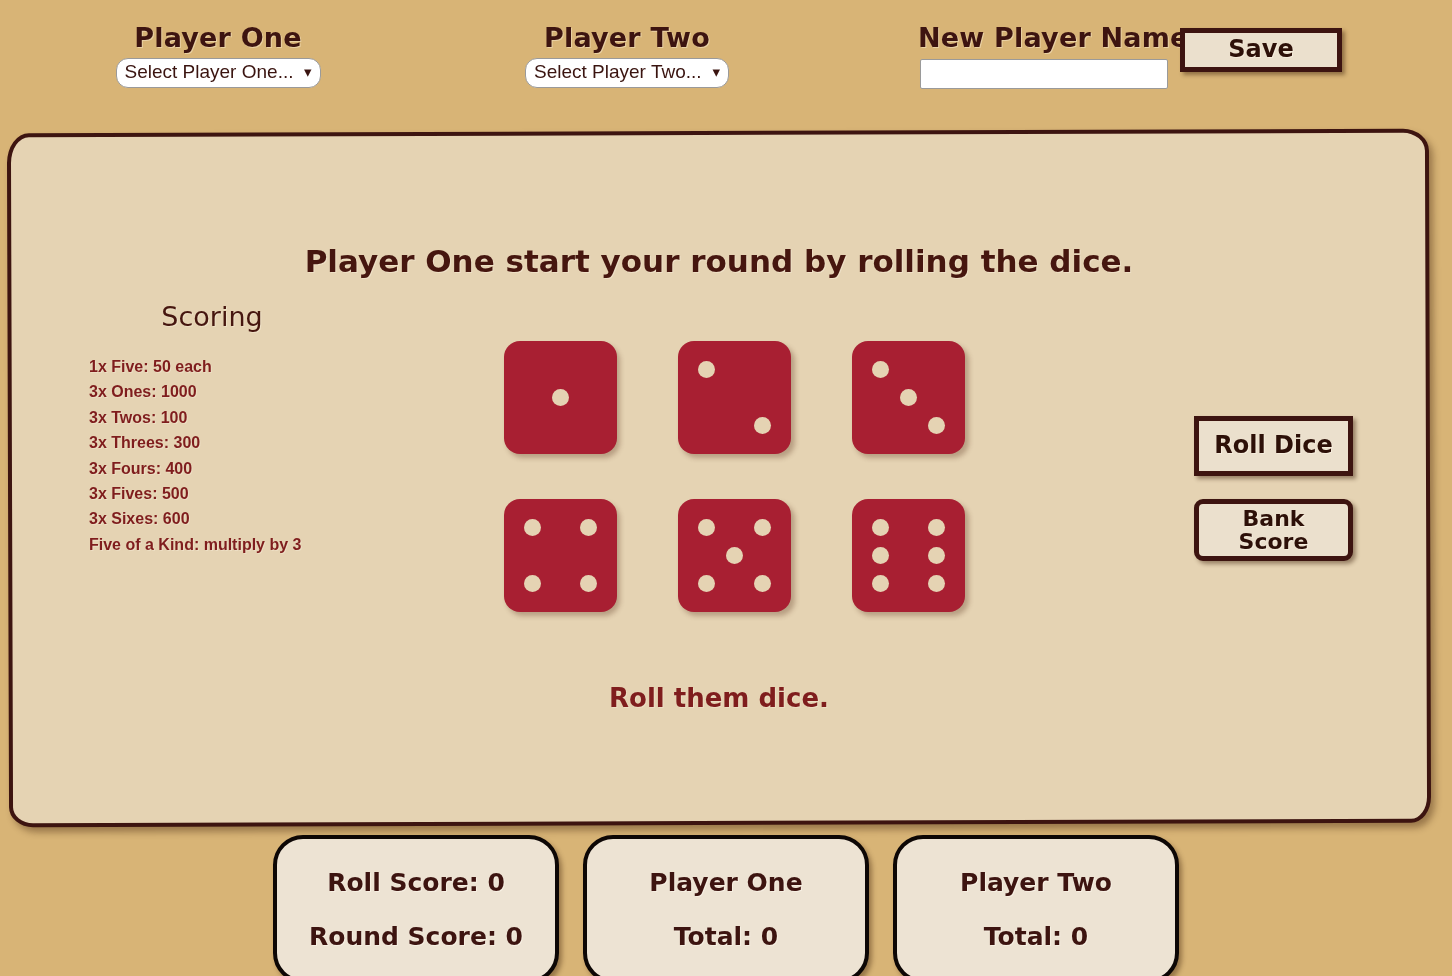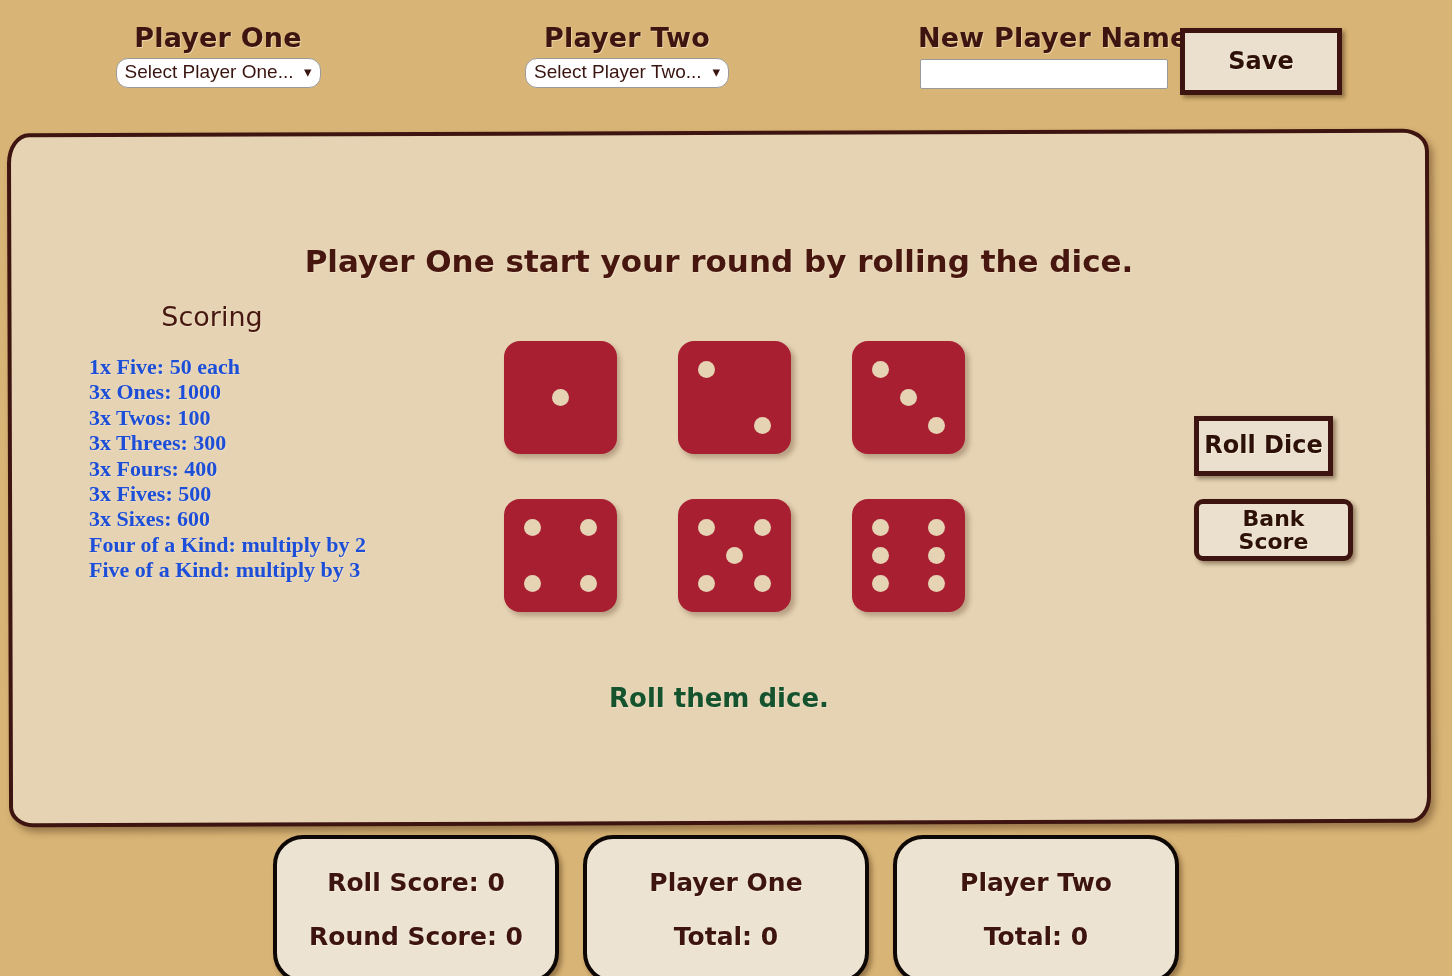--- a/index.html
+++ b/index.html
@@ -110,21 +110,21 @@
     cursor: pointer;
     line-height: 1.05;
     text-align: center;
   }
 
   #save-button {
     position: absolute;
     left: 1180px;
     top: 28px;
     width: 162px;
-    height: 67px;
+    height: 44px;
   }
 
   
   .main-panel {
     position: absolute;
     left: 8px;
     top: 131px;
     width: 1422px;
     height: 694px;
     background: #e5d3b3;
@@ -159,24 +159,24 @@
     color: #46160f;
     text-align: center;
     width: 230px;
     margin-left: 8px;
     text-shadow: 1px 1px 0 rgba(255,250,235,0.35);
   }
 
   .scoring-list { list-style: none; margin-top: 22px; }
 
   .scoring-list li {
-    font-family: Liberation Serif, serif;
-    font-size: 22px;
-    font-weight: bold;
-    color: #1d4ed8;
+    font-family: Liberation Sans, sans-serif;
+    font-size: 16px;
+    font-weight: bold;
+    color: #7f1d1d;
     line-height: 25.4px;
     white-space: nowrap;
     text-shadow: 1px 1px 0 rgba(255,250,235,0.3);
   }
 
   
   .dice-area {
     position: absolute;
     left: 492px;
     top: 206px;
@@ -217,30 +217,30 @@
   .p-br { grid-area: 3 / 3; }
 
   .roll-message {
     position: absolute;
     left: 0; right: 0;
     top: 548px;
     text-align: center;
     font-family: "DejaVu Sans", sans-serif;
     font-size: 26px;
     font-weight: bold;
-    color: #14532d;
+    color: #7f1d1d;
     text-shadow: 1px 1px 0 rgba(255,250,235,0.3);
   }
 
   
   #roll-dice-button {
     position: absolute;
     left: 1182px;
     top: 281px;
-    width: 139px;
+    width: 159px;
     height: 60px;
     font-size: 24px;
   }
 
   #bank-score-button {
     position: absolute;
     left: 1182px;
     top: 364px;
     width: 159px;
     height: 62px;
@@ -324,21 +324,20 @@
     <div class="scoring-block">
       <div class="scoring-heading">Scoring</div>
       <ul class="scoring-list" id="scoring-list">
           <li>1x Five: 50 each</li>
           <li>3x Ones: 1000</li>
           <li>3x Twos: 100</li>
           <li>3x Threes: 300</li>
           <li>3x Fours: 400</li>
           <li>3x Fives: 500</li>
           <li>3x Sixes: 600</li>
-          <li>Four of a Kind: multiply by 2</li>
           <li>Five of a Kind: multiply by 3</li>
         </ul>
     </div>
 
     <div class="dice-area">
       <div class="dice-row" id="dice-row-top">
           <div class="die">
             <span class="pip p-mc"></span>
           </div>
           <div class="die">

